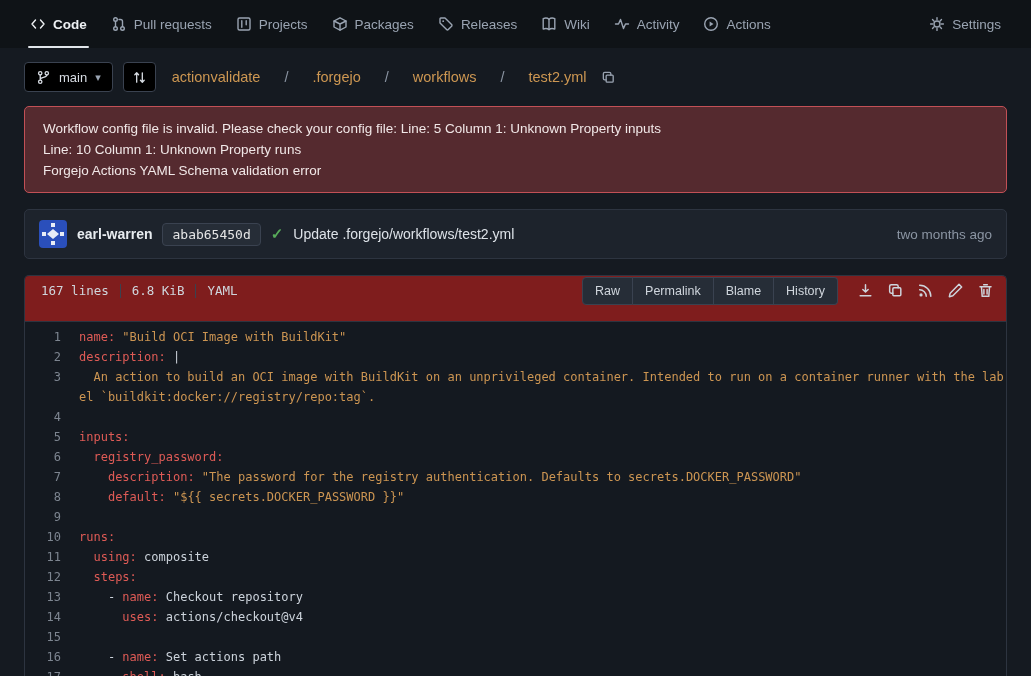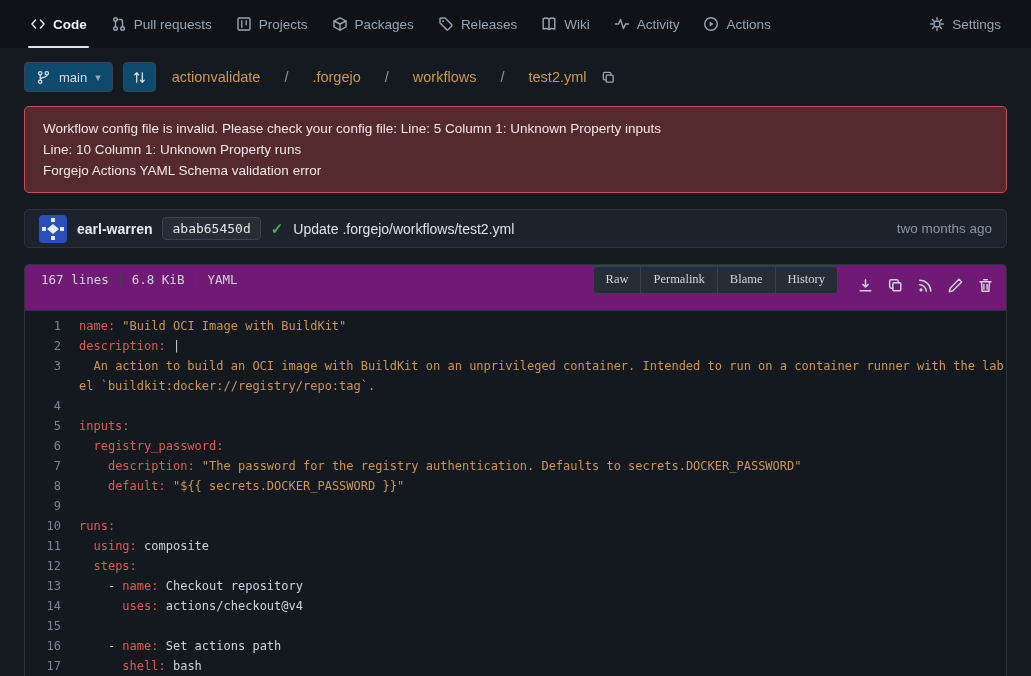--- a/index.html
+++ b/index.html
@@ -36,21 +36,21 @@
   .tab-spacer { margin-left: auto; }
   svg.ic { stroke: currentColor; fill: none; stroke-width: 1.4; stroke-linecap: round; stroke-linejoin: round; }
 
   
   .toolbar {
     display: flex; align-items: center; gap: 10px;
     padding: 14px 24px 12px 24px;
   }
   .branch-btn, .sq-btn {
     display: flex; align-items: center; gap: 8px;
-    background: #0c4a6e; border: 1px solid #3a4250; border-radius: 4px;
+    background: #000000; border: 1px solid #3a4250; border-radius: 4px;
     height: 30px; padding: 0 11px;
     color: #d7dce3; font-size: 13px; font-family: inherit; cursor: pointer;
   }
   .sq-btn { padding: 0 8px; }
   .branch-btn .ic, .sq-btn .ic { width: 15px; height: 15px; }
   .caret { color: #9aa4b2; font-size: 11px; line-height: 1; }
   .breadcrumb { display: flex; align-items: center; gap: 24px; font-size: 14.5px; margin-left: 6px; }
   .bc-item { color: #cd9752; text-decoration: none; cursor: pointer; }
   .bc-sep { color: #8b95a3; }
   .copy-path-btn { background: none; border: none; color: #9aa4b2; cursor: pointer; padding: 2px; margin-left: 2px; }
@@ -67,21 +67,21 @@
     font-size: 13.5px;
     line-height: 21px;
   }
 
   
   .commit-bar {
     margin: 0 24px 16px 24px;
     background: #1d232c;
     border: 1px solid #2d3440;
     border-radius: 5px;
-    height: 39px;
+    height: 50px;
     display: flex; align-items: center; gap: 10px;
     padding: 0 14px;
   }
   .avatar { width: 28px; height: 28px; border-radius: 4px; overflow: hidden; flex: 0 0 auto; cursor: pointer; }
   .avatar svg { display: block; }
   .author { font-weight: 700; color: #e8ecf0; cursor: pointer; }
   .sha-chip {
     font-family: "DejaVu Sans Mono", monospace; font-size: 13px;
     background: #262d37; border: 1px solid #3a4250; border-radius: 4px;
     padding: 3px 9px; color: #e5e5e5; cursor: pointer; text-align: center;
@@ -92,31 +92,31 @@
 
   
   .file-box {
     margin: 0 24px;
     border: 1px solid #2d3440;
     border-bottom: none;
     border-radius: 5px 5px 0 0;
     overflow: hidden;
   }
   .file-header {
-    height: 46px; background: #701a75;
+    height: 46px; background: #7f1d1d;
     display: flex; align-items: center;
     padding: 0 12px 16px 16px;
     border-bottom: 1px solid #2d3440;
   }
   .file-meta {
     display: flex; align-items: center; gap: 11px;
     font-family: "DejaVu Sans Mono", monospace; font-size: 12.5px; color: #cfd5dc;
   }
   .meta-divider { width: 1px; height: 14px; background: #3a4250; }
-  .file-actions { margin-left: auto; display: flex; align-items: flex-end; gap: 13px; font-family: Liberation Serif, serif; }
+  .file-actions { margin-left: auto; display: flex; align-items: center; gap: 13px; }
   .btn-group { display: flex; margin-right: 6px; }
   .fbtn {
     height: 28px; padding: 0 12px;
     background: #262d37; border: 1px solid #3a4250;
     color: #d0d6dd; font-size: 12.5px; font-family: inherit;
     display: flex; align-items: center; cursor: pointer;
   }
   .fbtn + .fbtn { border-left: none; }
   .fbtn:first-child { border-radius: 4px 0 0 4px; }
   .fbtn:last-child { border-radius: 0 4px 4px 0; }

